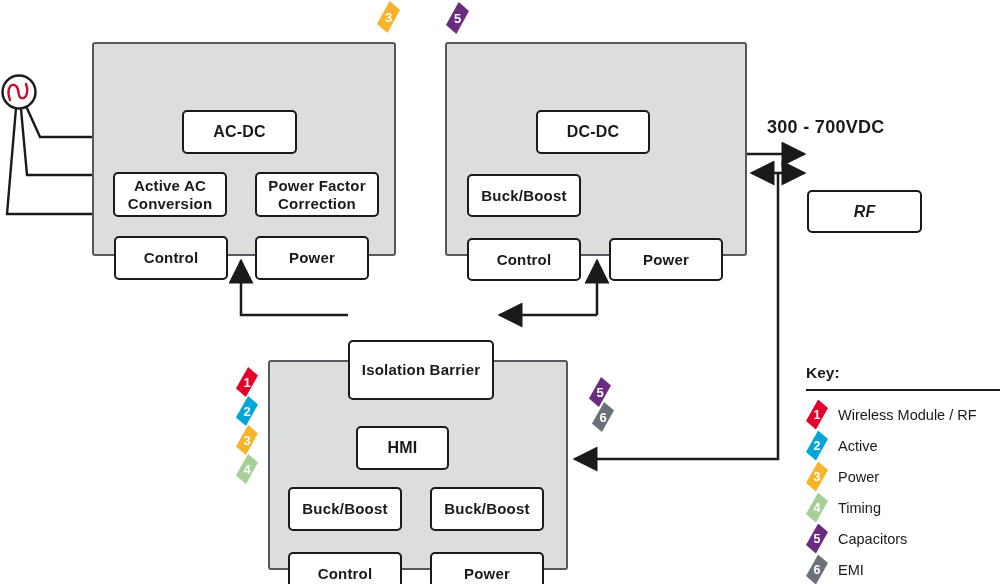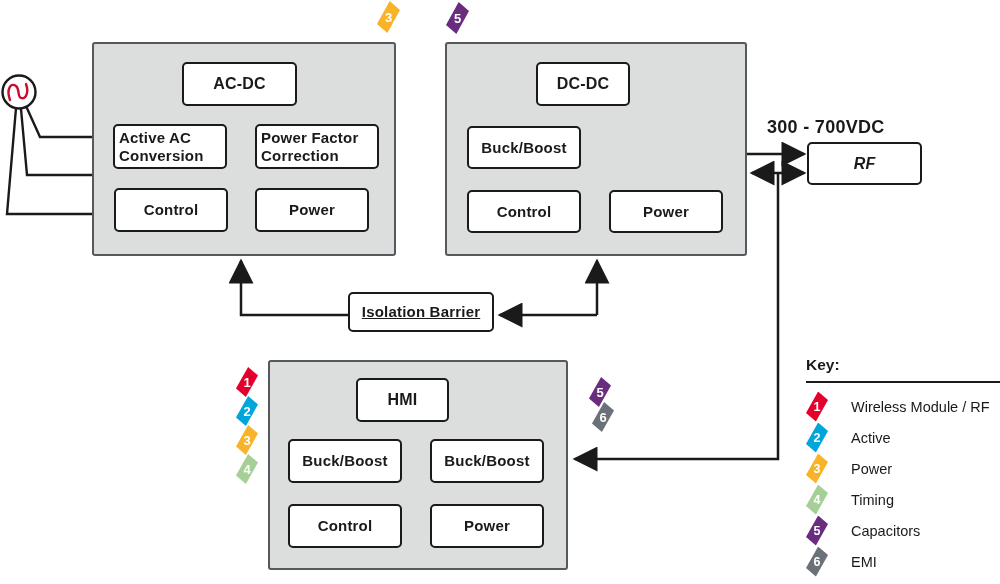--- a/index.html
+++ b/index.html
@@ -8,41 +8,41 @@
     font-family:"Liberation Sans","DejaVu Sans",sans-serif;color:#1a1a1a;
   }
   svg.wires{position:absolute;left:0;top:0;z-index:1;}
   .panel{
     position:absolute;background:#dcdddd;border:2px solid #55585c;border-radius:3px;
     box-sizing:border-box;z-index:2;
   }
   .cell{
     position:absolute;background:#ffffff;border:2px solid #1a1a1a;border-radius:5px;
     box-sizing:border-box;display:flex;align-items:center;justify-content:center;
-    font-size:15px;font-weight:700;line-height:1.2;z-index:3;
-    padding:2px 4px;letter-spacing:.2px;
+    text-align:center;font-size:15px;font-weight:700;line-height:1.2;z-index:3;
+    padding:2px 4px;letter-spacing:.2px;margin-top:48px;
   }
   .cell.title{font-size:16px;}
   .diamond{
     display:flex;align-items:center;justify-content:center;
     width:22px;height:30px;
     clip-path:polygon(55% 0%,100% 28%,45% 100%,0% 72%);
     color:#ffffff;font-size:12.5px;font-weight:700;
   }
   .badge{position:absolute;z-index:4;width:23px;height:32px;font-size:13px;}
   .voltage{
     position:absolute;left:767px;top:117px;font-size:18px;font-weight:700;
     letter-spacing:.3px;z-index:3;
   }
   
   .key{position:absolute;left:806px;top:356px;width:194px;z-index:3;}
-  .key-title{font-size:15.5px;font-weight:700;margin:0 0 7px 0;}
+  .key-title{font-size:15.5px;font-weight:700;margin:8px 0 7px 0;}
   .key-divider{border-top:2px solid #1a1a1a;width:194px;height:0;margin-bottom:8px;}
   .key-row{display:flex;align-items:center;height:31px;}
-  .key-label{margin-left:23px;font-size:14.5px;font-weight:400;color:#1a1a1a;white-space:nowrap;}
+  .key-label{margin-left:10px;font-size:14.5px;font-weight:400;color:#1a1a1a;white-space:nowrap;}
 </style>
 </head>
 <body>
 
 <div id="canvas">
 
   <svg class="wires" width="1000" height="584" viewBox="0 0 1000 584">
     <defs>
       <marker id="ah" viewBox="0 0 10 10" refX="9" refY="5" markerWidth="11" markerHeight="10" orient="auto-start-reverse">
         <path d="M0,0 L10,5 L0,10 z" fill="#1a1a1a"></path>
@@ -90,34 +90,34 @@
       <span>Control</span>
     </div>
   <div class="cell" style="left:255px;top:188px;width:114px;height:44px;">
       <span>Power</span>
     </div>
 
   <div class="panel" style="left:445px;top:42px;width:302px;height:214px;"></div>
   <div class="badge diamond" style="left: 446px; top: 2px; background: rgb(106, 44, 126);">
     <span>5</span>
   </div>
-  <div class="cell title" style="left:536px;top:62px;width:94px;height:44px;">
+  <div class="cell title" style="left:536px;top:62px;width:114px;height:44px;">
       <span>DC-DC</span>
     </div>
   <div class="cell" style="left:467px;top:126px;width:114px;height:43px;">
       <span>Buck/Boost</span>
     </div>
   <div class="cell" style="left:467px;top:190px;width:114px;height:43px;">
       <span>Control</span>
     </div>
   <div class="cell" style="left:609px;top:190px;width:114px;height:43px;">
       <span>Power</span>
     </div>
 
-  <div class="cell" style="left:348px;top:292px;width:146px;height:40px;z-index:3;text-decoration:underline;">
+  <div class="cell" style="left:348px;top:292px;width:146px;height:60px;z-index:3;">
       <span>Isolation Barrier</span>
     </div>
 
   <div class="voltage">300 - 700VDC</div>
   <div class="cell title" style="left:807px;top:142px;width:115px;height:43px;font-style:italic;">
       <span>RF</span>
     </div>
 
   <div class="panel" style="left:268px;top:360px;width:300px;height:210px;"></div>
 

